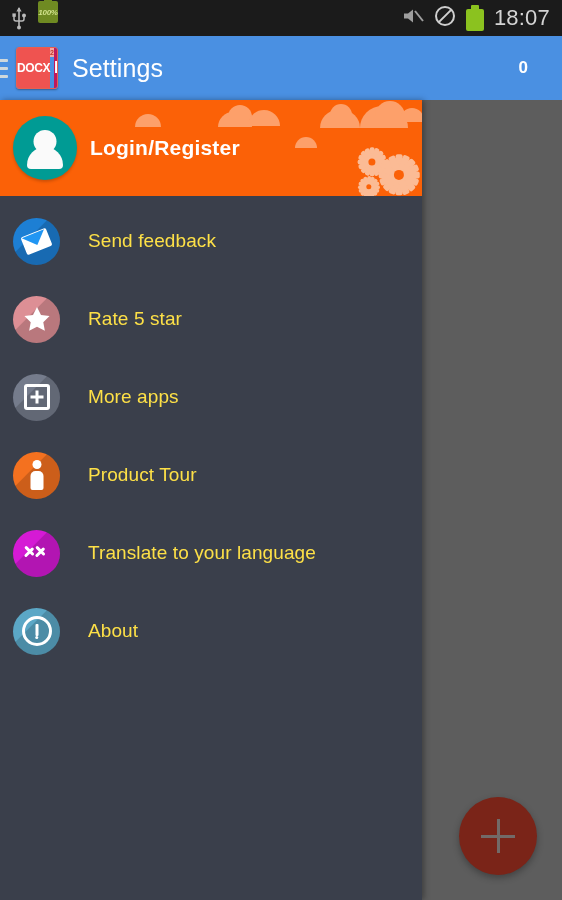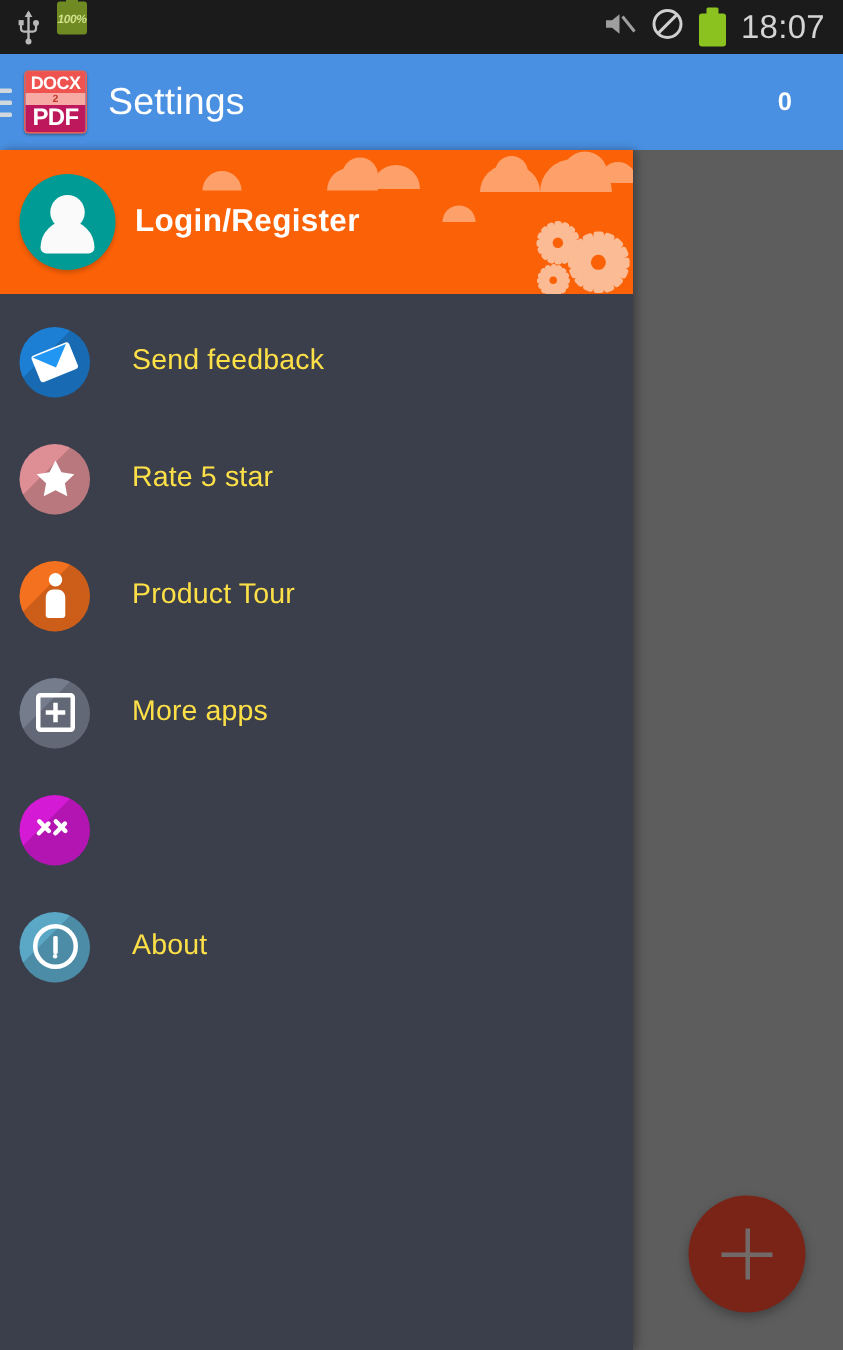--- a/index.html
+++ b/index.html
@@ -63,21 +63,21 @@
     display:flex; align-items:center;
   }
   #hamburger {
     width:16px; margin-left:-8px;
     display:flex; flex-direction:column; gap:5px;
   }
   #hamburger i { display:block; height:3px; background:#cfd8dc; border-radius:1px; }
   .app-icon {
     width:42px; height:42px; margin-left:8px;
     border-radius:3px; overflow:hidden;
-    display:flex; flex-direction:column;
+    display:flex; flex-direction:row;
     box-shadow:0 1px 2px rgba(0,0,0,0.35);
     border:1px solid #e8604f;
   }
   .ai-top {
     flex:1; background:#ef5350; color:#fff;
     display:flex; align-items:center; justify-content:center;
     font-size:12px; font-weight:bold; letter-spacing:-0.4px;
   }
   .ai-mid {
     height:9px; background:#f7a9a3; color:#c0392b;
@@ -387,49 +387,50 @@
         <div class="di-icon" style="background:#dd8f95;">
           <i class="di-shadow"></i>
           <svg class="di-glyph" width="30" height="29" viewBox="0 0 24 24">
             <path fill="#ffffff" d="M12 1.6 L15.3 8.2 L22.4 9.2 L17.2 14.2 L18.5 21.4 L12 18 L5.5 21.4 L6.8 14.2 L1.6 9.2 L8.7 8.2 Z"></path>
           </svg>
         </div>
         <span class="di-label">Rate 5 star</span>
       </div>
 
       <div class="drawer-item">
+        <div class="di-icon" style="background:#757c8c;">
+          <i class="di-shadow"></i>
+          <span class="di-glyph glyph-square-plus">
+              <i class="ph"></i>
+              <i class="pv"></i>
+            </span>
+        </div>
+        <span class="di-label">More apps</span>
+      </div>
+
+      <div class="drawer-item">
         <div class="di-icon" style="background:#f4711f;">
           <i class="di-shadow"></i>
           <span class="di-glyph glyph-person">
               <i class="h"></i>
               <i class="b"></i>
             </span>
         </div>
         <span class="di-label">Product Tour</span>
       </div>
 
       <div class="drawer-item">
-        <div class="di-icon" style="background:#757c8c;">
-          <i class="di-shadow"></i>
-          <span class="di-glyph glyph-square-plus">
-              <i class="ph"></i>
-              <i class="pv"></i>
-            </span>
-        </div>
-        <span class="di-label">More apps</span>
-      </div>
-
-      <div class="drawer-item">
         <div class="di-icon" style="background:#d51ad5;">
           <i class="di-shadow"></i>
           <span class="di-glyph glyph-chevrons">
             <i style="left:0px;"></i>
             <i style="left:11px;"></i>
           </span>
         </div>
+        <span class="di-label">Translate to your language</span>
       </div>
 
       <div class="drawer-item">
         <div class="di-icon" style="background:#5ba7c6;">
           <i class="di-shadow"></i>
           <span class="di-glyph glyph-exclaim">
               <i class="bar"></i>
               <i class="dot"></i>
             </span>
         </div>

